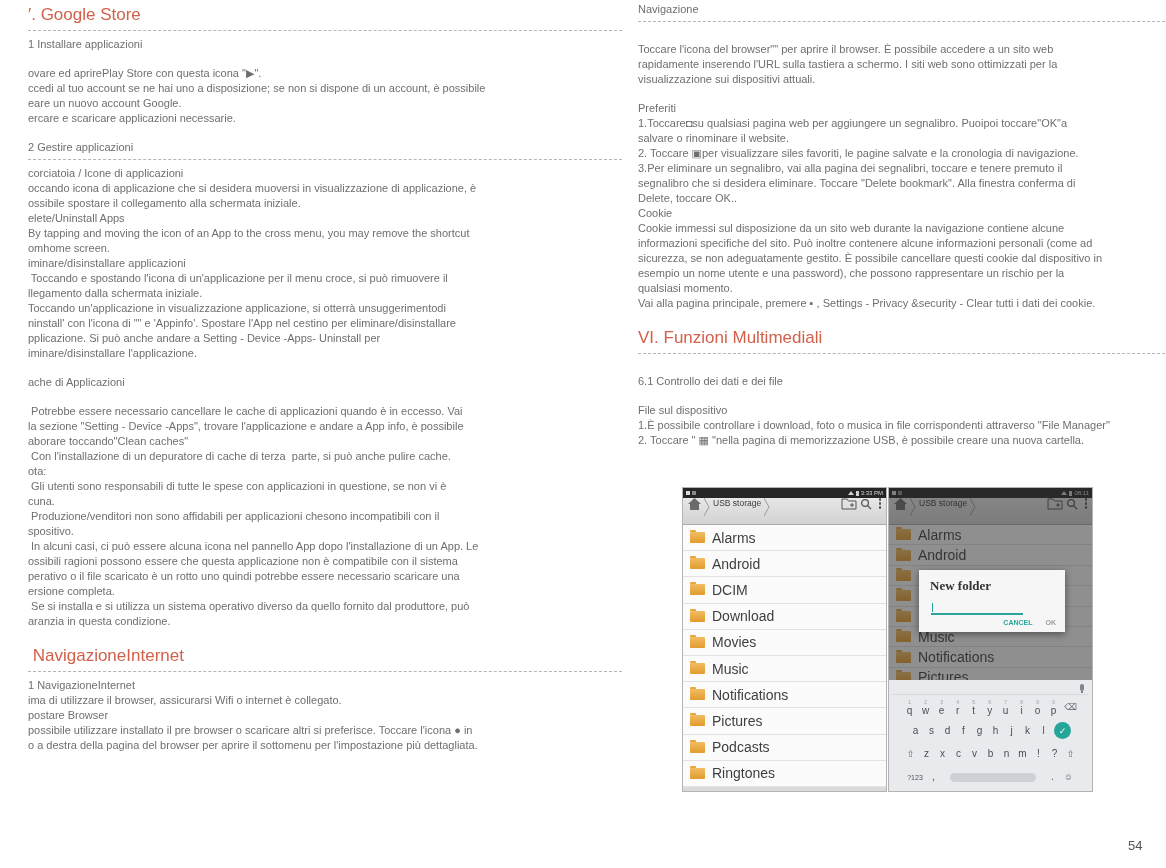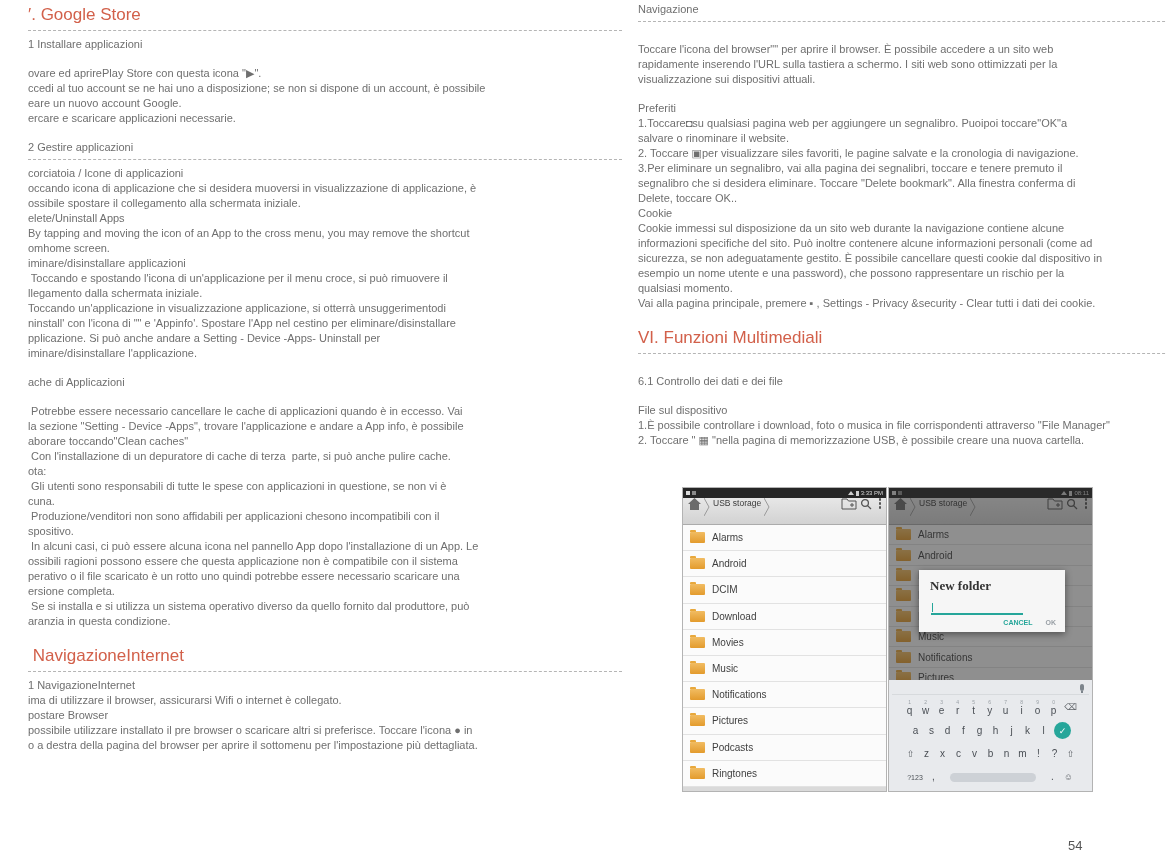--- a/index.html
+++ b/index.html
@@ -44,21 +44,21 @@
   .tb-dots{display:flex;flex-direction:column;gap:1.5px;margin-left:4px;}
   .tb-dots i{width:2.5px;height:2.5px;border-radius:50%;background:#555;display:block;}
   .list{position:absolute;left:0;right:0;top:37px;bottom:0;background:#fafafa;overflow:hidden;}
   .row{height:26.2px;display:flex;align-items:center;gap:7px;padding-left:7px;
        border-bottom:1px solid #e2e2e2;background:#fbfbfb;box-sizing:border-box;}
   #phone-right .row{height:20.4px;}
   .folder-ic{width:15px;height:11px;border-radius:1px;position:relative;flex:0 0 auto;
              background:linear-gradient(#f1bc62,#e39b2d);}
   .folder-ic:before{content:"";position:absolute;top:-2px;left:0;width:6px;height:2px;
              background:#e8a83c;border-radius:1px 1px 0 0;}
-  .row-label{font-size:10px;color:#3f3f3f;}
+  .row-label{font-size:14px;color:#3f3f3f;}
   .strip{position:absolute;left:0;right:0;bottom:0;height:4px;background:#dadada;}
   
   .dim{position:absolute;left:0;top:0;right:0;height:192px;background:rgba(45,45,45,.52);z-index:3;}
   
   .dialog{position:absolute;left:30px;top:82px;width:146px;height:62px;background:#f6f6f6;
           box-shadow:0 2px 7px rgba(0,0,0,.45);z-index:5;}
   .dlg-title{font-size:13px;font-weight:bold;color:#333;padding:8px 11px 2px 11px;font-family:Liberation Serif, serif;}
   .dlg-input{margin:5px 12px 0 12px;height:12px;width:92px;border-bottom:2px solid #26a69a;position:relative;}
   .dlg-cursor{position:absolute;left:1px;top:2px;width:1px;height:9px;background:#26a69a;}
   .dlg-actions{position:absolute;right:9px;bottom:6px;display:flex;gap:13px;font-size:7px;font-weight:bold;}
@@ -76,21 +76,21 @@
        align-items:center;justify-content:center;min-width:11px;}
   .key .hint{font-size:5px;color:#9aa0a6;margin-bottom:1px;line-height:1;}
   .key.fn{font-size:9px;color:#5f6368;}
   .key.small{font-size:7px;}
   .enter-key{width:17px;height:17px;border-radius:50%;background:#26a69a;color:#fff;
              font-size:9px;display:flex;align-items:center;justify-content:center;}
   .space-key{width:86px;height:9px;background:#cdd1d6;border-radius:5px;margin:0 6px;}
   
   .svg-ic{display:inline-flex;align-items:center;}
   
-  #pagenum{position:absolute;left:1068px;top:838px;font-size:13px;color:#555;}
+  #pagenum{position:absolute;left:1128px;top:838px;font-size:13px;color:#555;}
 </style>
 </head>
 <body>
 
 <div id="leftcol" class="col">
     <div class="doc-heading">′. Google Store</div>
     <div class="doc-rule"></div>
     <div class="doc-line">1 Installare applicazioni</div>
     <div class="doc-gap"></div>
     <div class="doc-line">ovare ed aprirePlay Store con questa icona "▶".</div>

